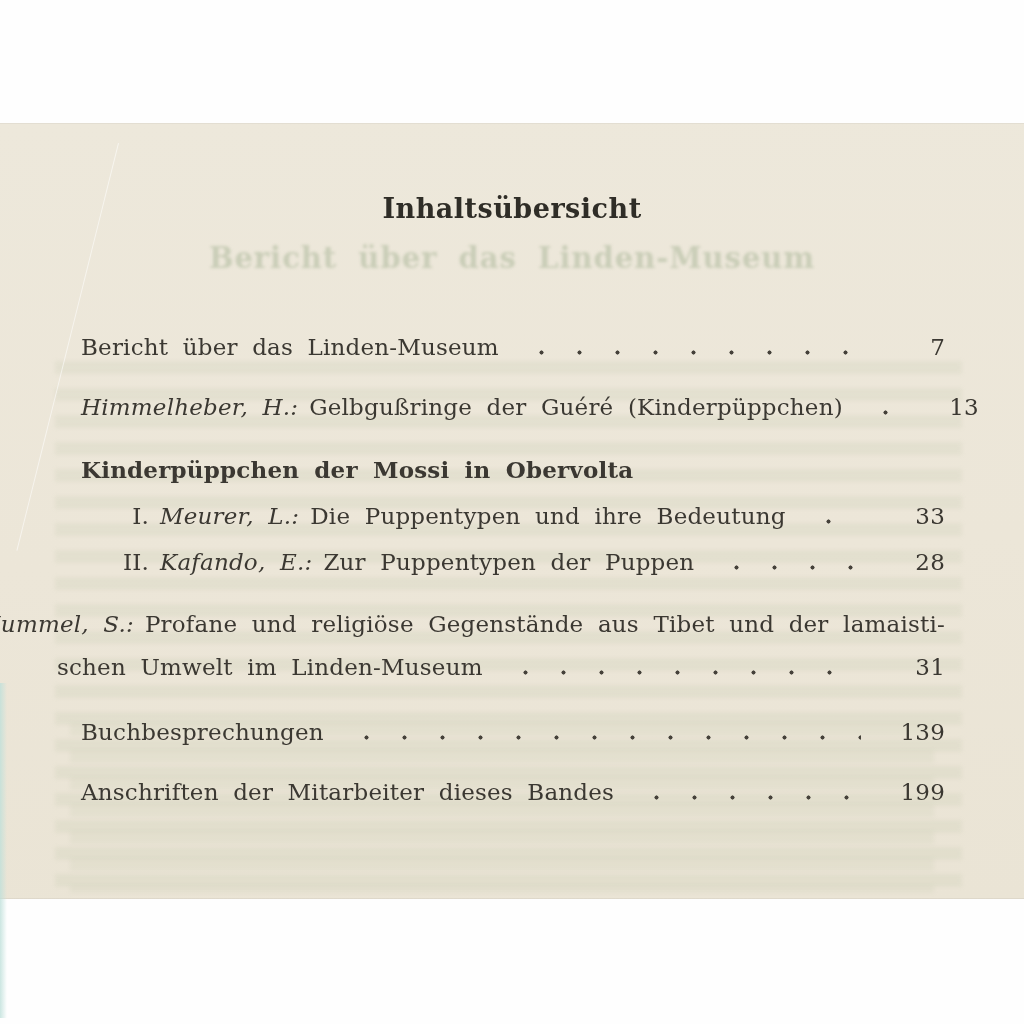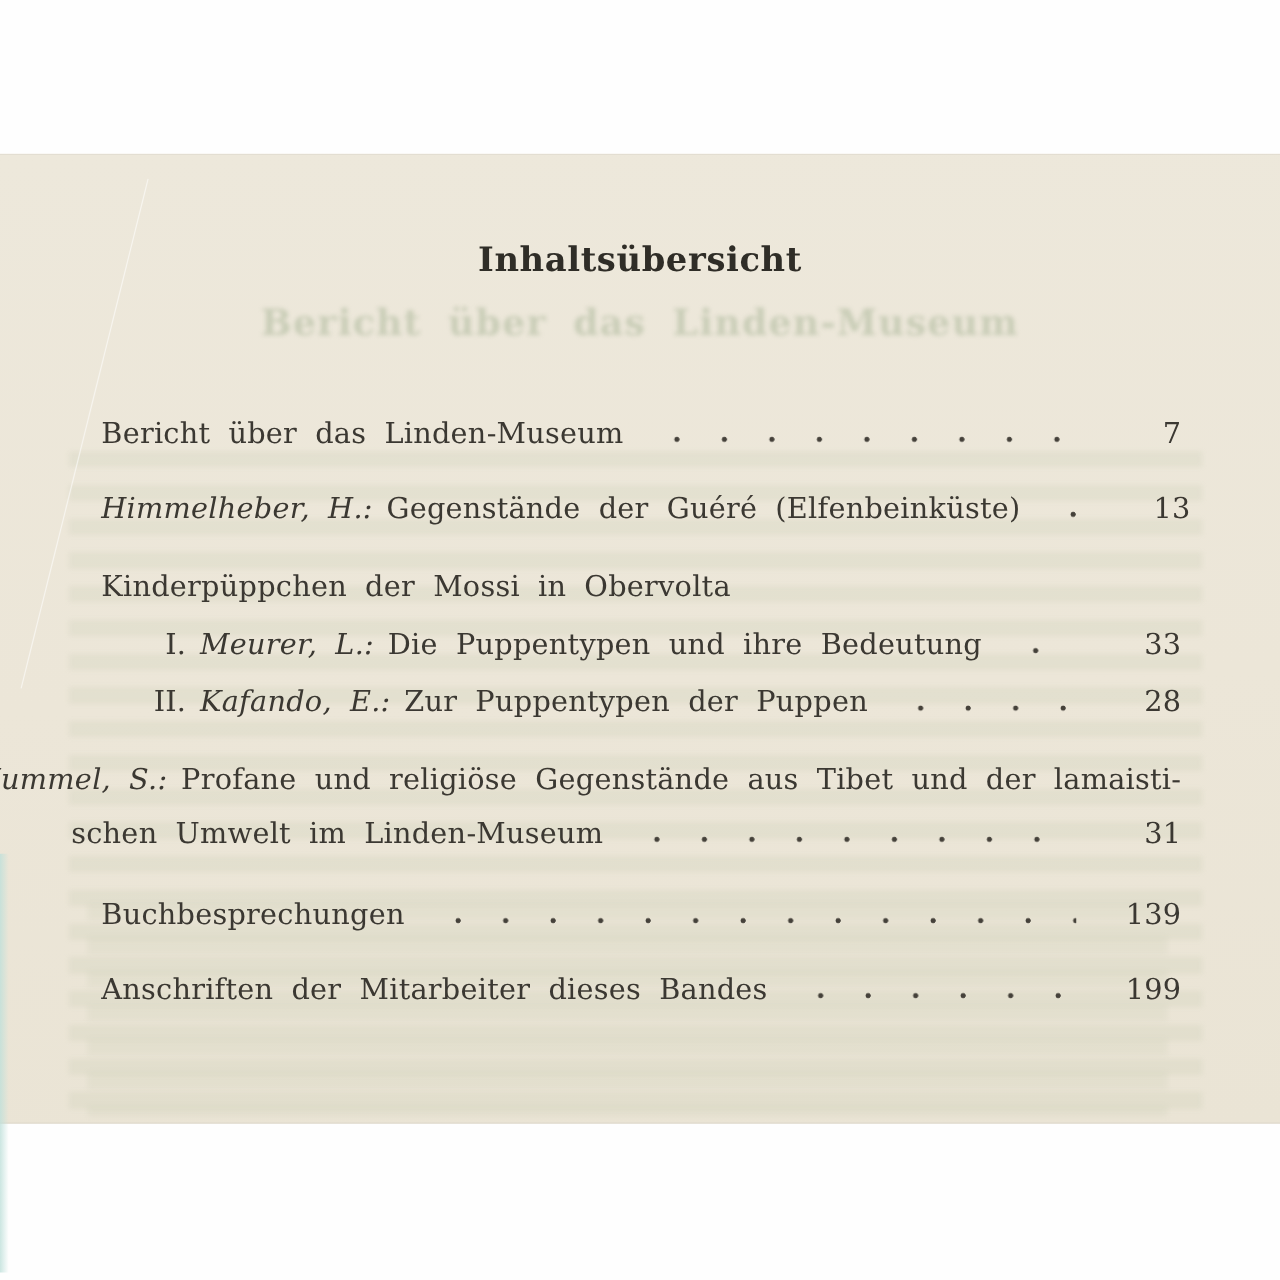--- a/index.html
+++ b/index.html
@@ -70,21 +70,21 @@
     flex:1 1 auto;height:5px;margin-left:12px;margin-right:4px;
     background-image:radial-gradient(circle at 2.5px 2.5px,#45413a 1.8px,rgba(69,65,58,0) 2.3px);
     background-size:38px 5px;background-repeat:repeat-x;
     background-position:28px 0;
     min-width:40px;
   }
   .pageno{
     flex:0 0 auto;width:80px;text-align:right;
     color:#3b3832;
   }
-  .r1{top:210px;} .r2{top:270px;} .r3{top:333px;}
+  .r1{top:210px;} .r2{top:270px;} .r3{top:333px;font-weight:bold;}
   .r4{top:379px;} .r5{top:425px;} .r6{top:487px;justify-content:flex-end;}
   .r7{top:530px;} .r8{top:595px;} .r9{top:655px;}
 </style>
 </head>
 <body>
 
 <div class="scan">
   <div class="paper">
 
     <div class="ghost-title">Bericht über das Linden-Museum</div>
@@ -96,21 +96,21 @@
     <div class="toc-title">Inhaltsübersicht</div>
 
     <div class="toc-row r1">
       <span>Bericht über das Linden-Museum</span>
       <span class="leader"></span>
       <span class="pageno">7</span>
     </div>
 
     <div class="toc-row r2">
       <span class="author">Himmelheber, H.:</span>
-      <span>Gegenstände der Guéré (Elfenbeinküste)</span>
+      <span>Gelbgußringe der Guéré (Kinderpüppchen)</span>
       <span class="leader"></span>
       <span class="pageno">13</span>
     </div>
 
     <div class="toc-row r3">
       <span>Kinderpüppchen der Mossi in Obervolta</span>
     </div>
 
     <div class="toc-row r4">
       <span class="numeral">I.</span>

